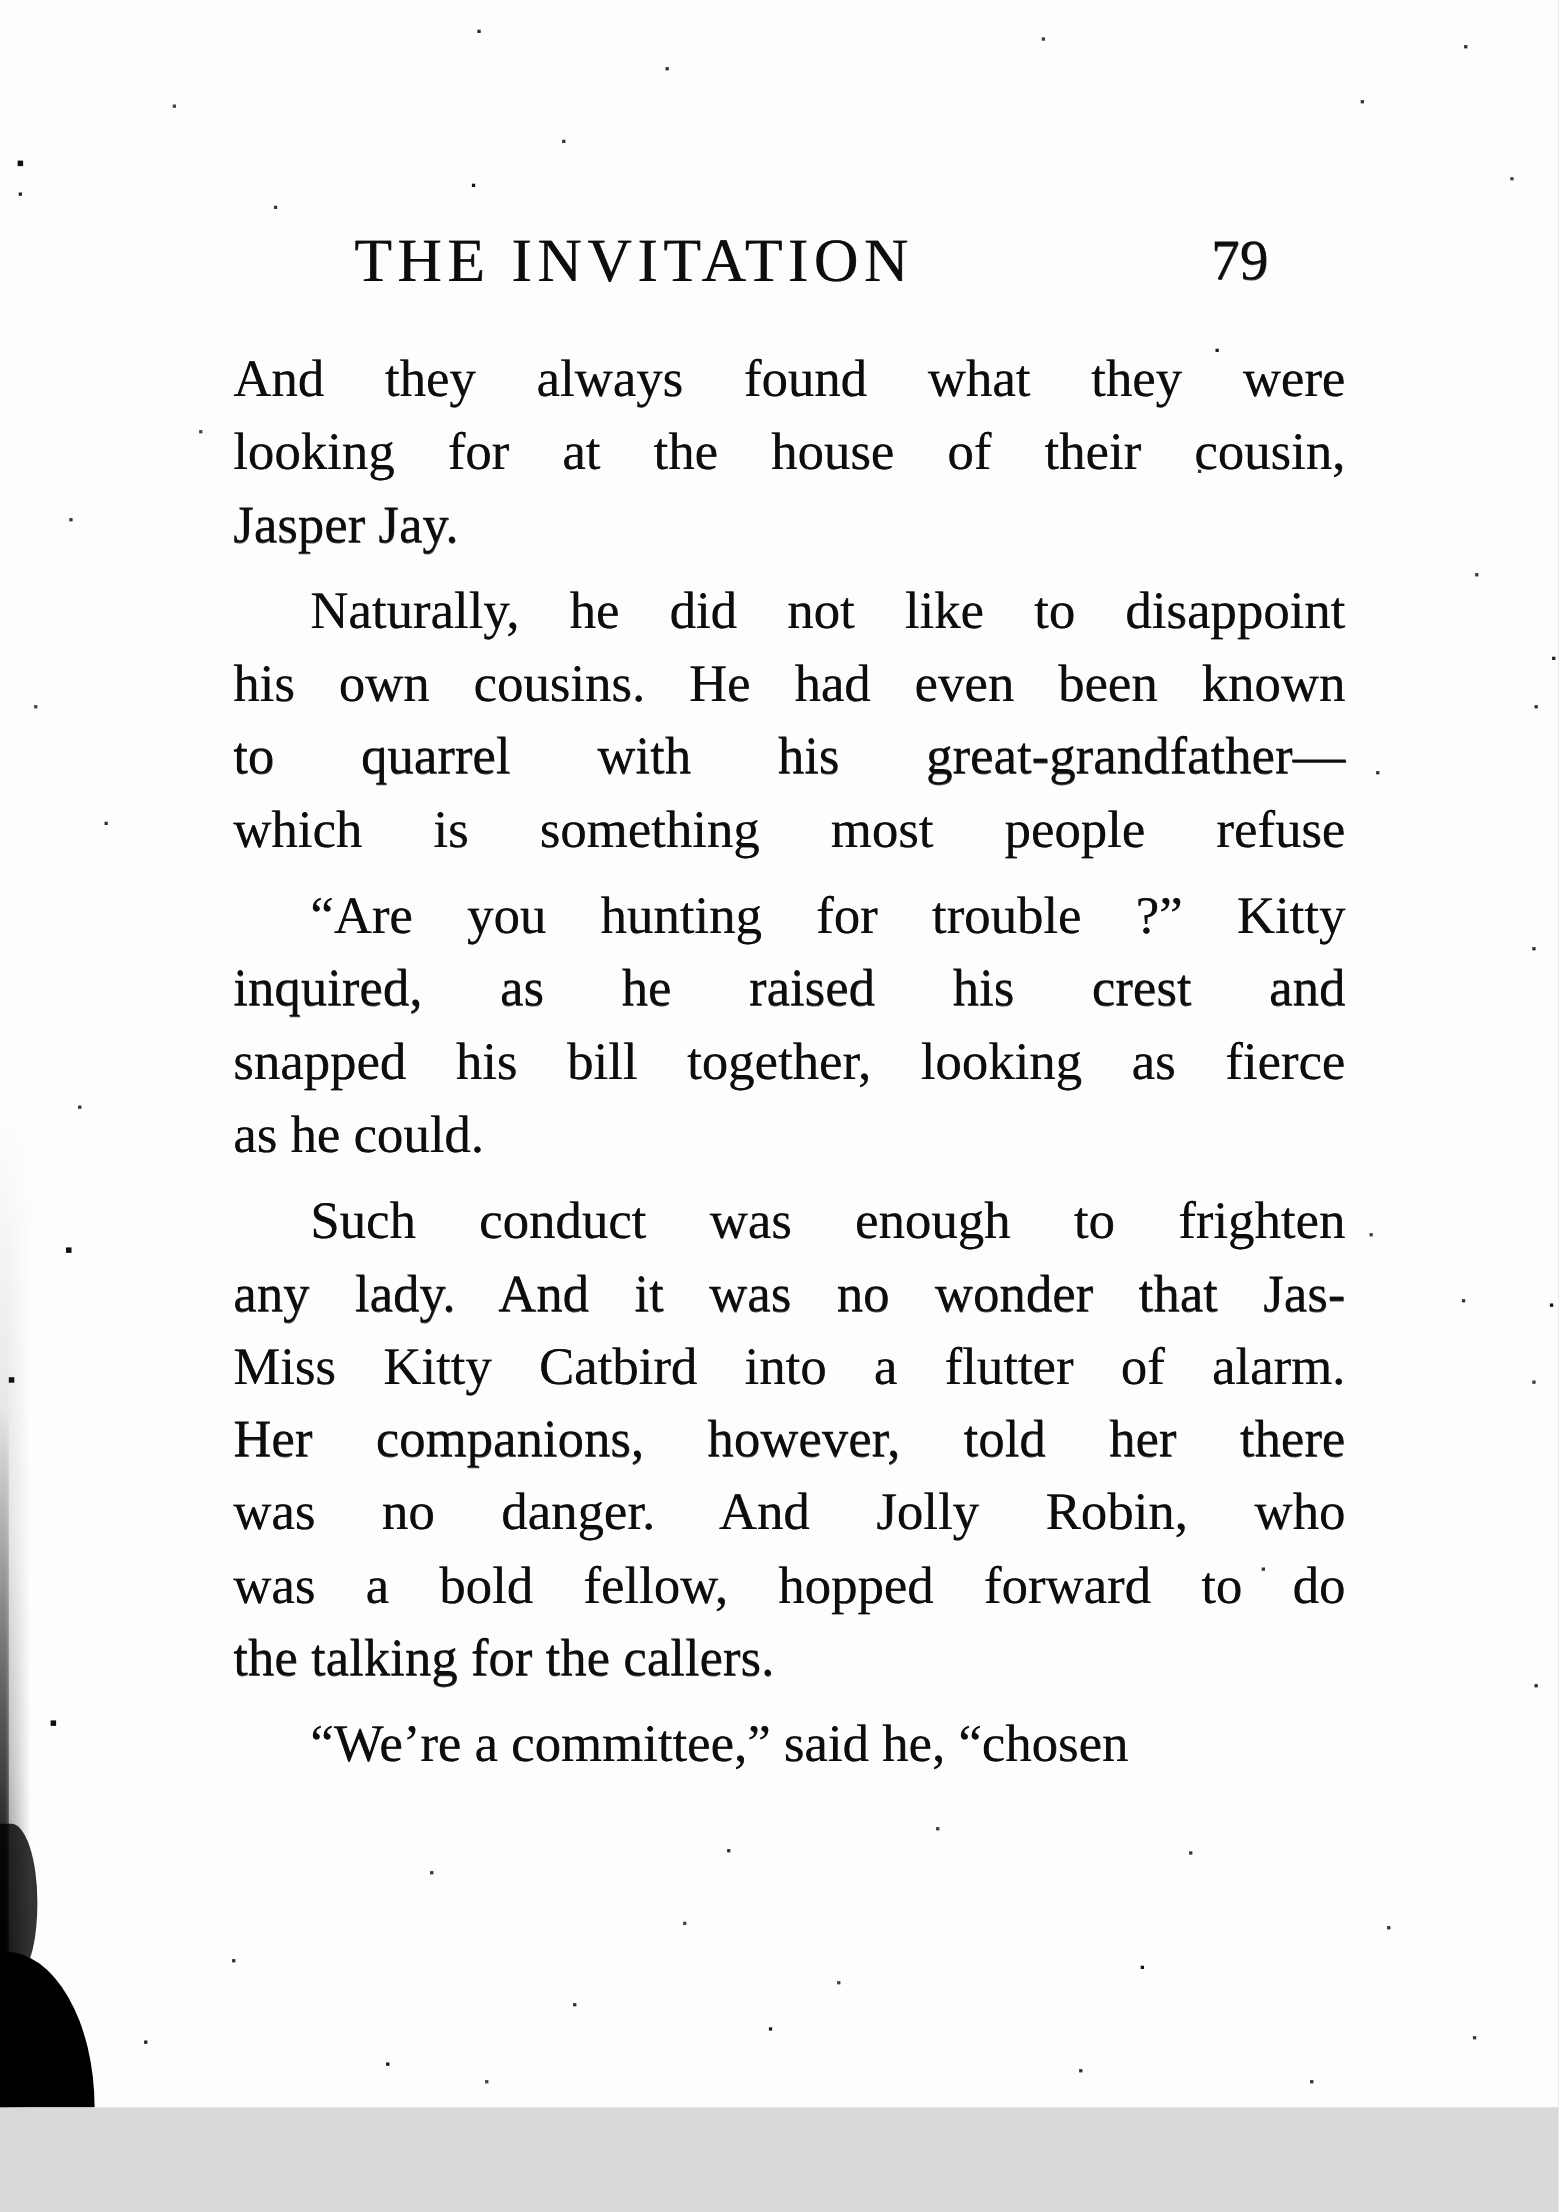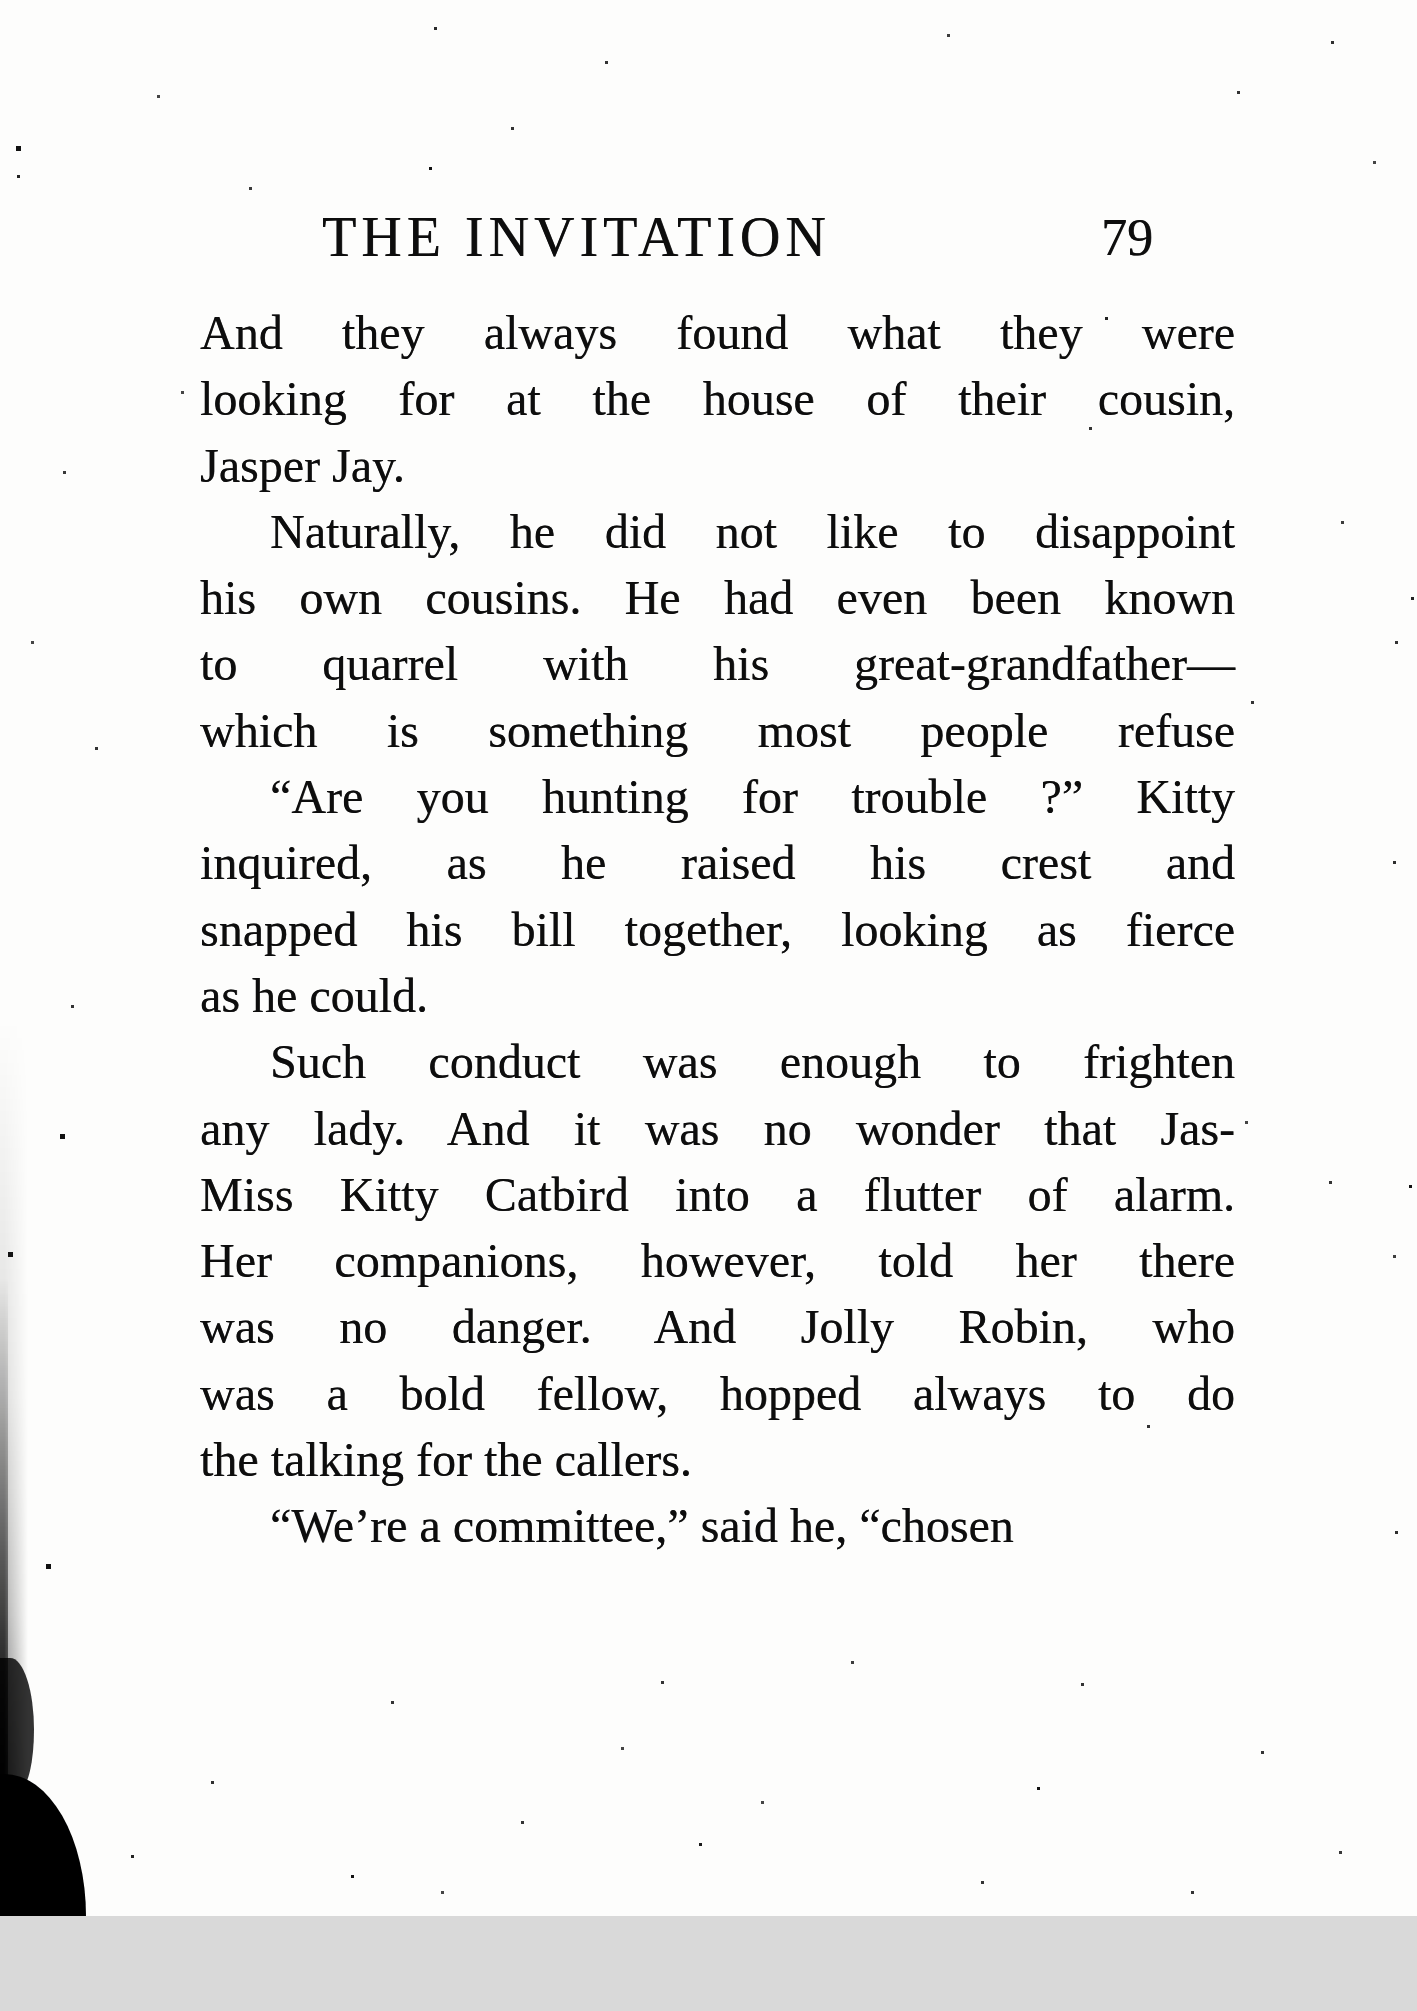--- a/index.html
+++ b/index.html
@@ -24,21 +24,21 @@
     font-size:52px;
     text-shadow:0.4px 0.4px 0.5px rgba(0,0,0,0.75);
   }
 
   
   .text-column {
     position:absolute; left:200px; top:300px; width:1035px;
     font-size:48px; line-height:66.3px;
     text-shadow:0.35px 0.35px 0.45px rgba(0,0,0,0.7);
   }
-  .paragraph { margin:0; }
+  .paragraph { margin:12px; }
   .line { text-align:justify; text-align-last:justify; }
   .line.last { text-align-last:left; }
   .paragraph.indented .line.first { text-indent:70px; }
 
   
   .left-band {
     position:absolute; left:0; top:1020px; width:28px; height:991px;
     background:linear-gradient(to bottom,
       rgba(0,0,0,0) 0%, rgba(0,0,0,0.05) 16%, rgba(0,0,0,0.12) 38%,
       rgba(0,0,0,0.30) 60%, rgba(0,0,0,0.62) 80%, #000 100%);
@@ -115,20 +115,20 @@
         <div class="line">inquired, as he raised his crest and</div>
         <div class="line">snapped his bill together, looking as fierce</div>
         <div class="line last">as he could.</div>
       </div>
       <div class="paragraph indented">
         <div class="line first">Such conduct was enough to frighten</div>
         <div class="line">any lady.  And it was no wonder that Jas-</div>
         <div class="line">Miss Kitty Catbird into a flutter of alarm.</div>
         <div class="line">Her companions, however, told her there</div>
         <div class="line">was no danger.  And Jolly Robin, who</div>
-        <div class="line">was a bold fellow, hopped always to do</div>
+        <div class="line">was a bold fellow, hopped forward to do</div>
         <div class="line last">the talking for the callers.</div>
       </div>
       <div class="paragraph indented">
         <div class="line first last">“We’re a committee,” said he, “chosen</div>
       </div>
     </div>
 </div>
 
 </body></html>

